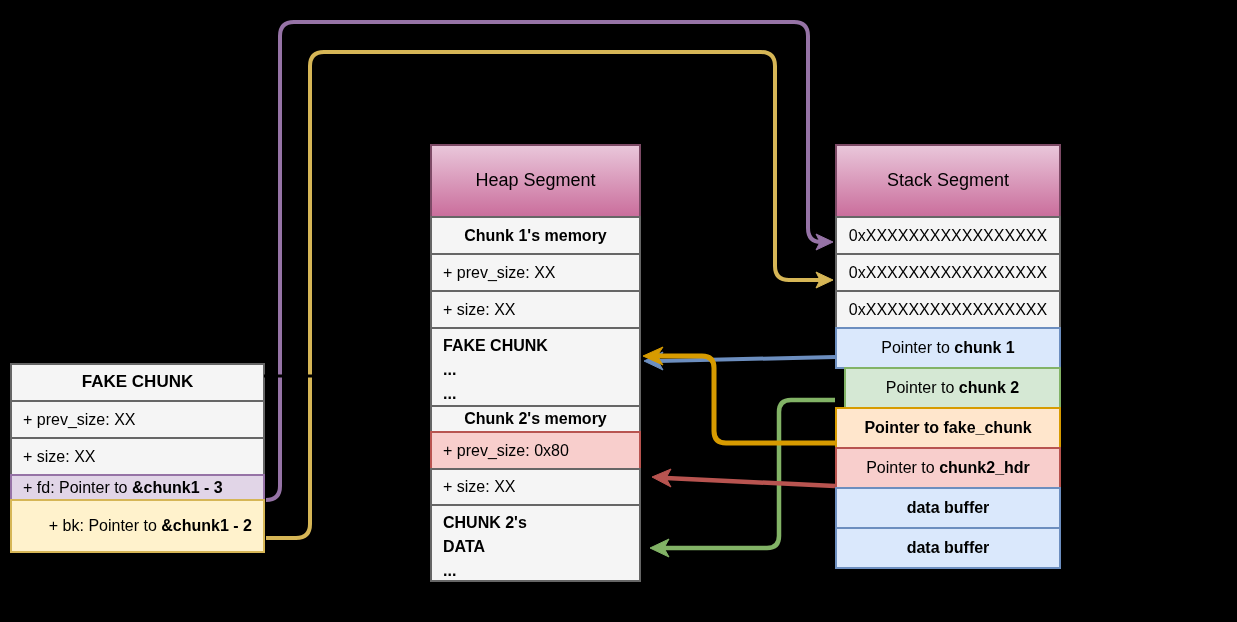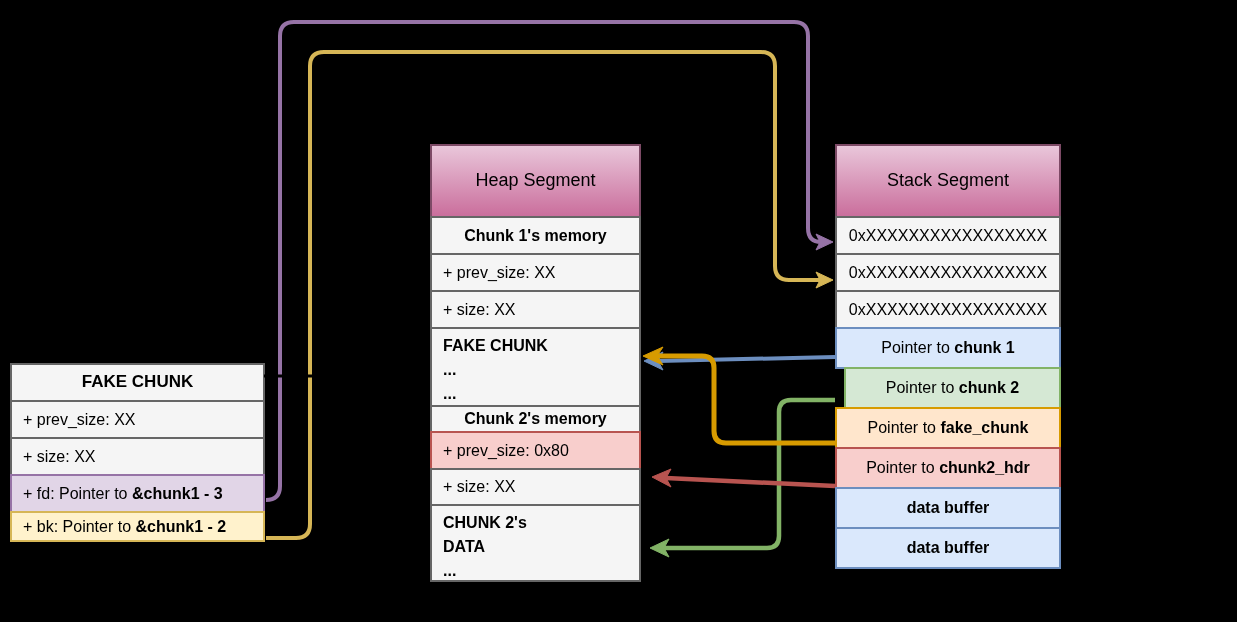--- a/index.html
+++ b/index.html
@@ -62,24 +62,24 @@
 </style>
 </head>
 <body>
 
 <div class="canvas">
 
   <div class="table" style="left:10px; top:363px; width:255px;">
     <div class="row hdr-plain" style="height:39px;">FAKE CHUNK</div>
     <div class="row" style="height:39px;">+ prev_size: XX</div>
     <div class="row" style="height:39px;">+ size: XX</div>
-    <div class="row purple" style="height:39px;">
+    <div class="row purple" style="height:27px;">
       <span><span>+ fd: Pointer to </span><b>&amp;chunk1 - 3</b></span>
     </div>
-    <div class="row yellow" style="height:31px;">
+    <div class="row yellow" style="height:54px;justify-content:flex-end;">
       <span><span>+ bk: Pointer to </span><b>&amp;chunk1 - 2</b></span>
     </div>
   </div>
 
   <div class="table" style="left:430px; top:144px; width:211px;">
     <div class="row hdr-grad" style="height:74px;">Heap Segment</div>
     <div class="row c b" style="height:39px;">Chunk 1's memory</div>
     <div class="row" style="height:39px;">+ prev_size: XX</div>
     <div class="row" style="height:39px;">+ size: XX</div>
     <div class="row b multi" style="height:80px;">FAKE CHUNK
@@ -97,21 +97,21 @@
     <div class="row hdr-grad" style="height:74px;">Stack Segment</div>
     <div class="row c" style="height:39px;">0xXXXXXXXXXXXXXXXXX</div>
     <div class="row c" style="height:39px;">0xXXXXXXXXXXXXXXXXX</div>
     <div class="row c" style="height:39px;">0xXXXXXXXXXXXXXXXXX</div>
     <div class="row c blue" style="height:42px;">
       <span><span>Pointer to </span><b>chunk 1</b></span>
     </div>
     <div class="row c green" style="height:42px;">
       <span><span>Pointer to </span><b>chunk 2</b></span>
     </div>
-    <div class="row c orange" style="height:42px;">
+    <div class="row c orange" style="height:42px;font-weight:bold;">
       <span><span>Pointer to </span><b>fake_chunk</b></span>
     </div>
     <div class="row c red" style="height:42px;">
       <span><span>Pointer to </span><b>chunk2_hdr</b></span>
     </div>
     <div class="row c b blue" style="height:42px;">data buffer</div>
     <div class="row c b blue" style="height:42px;">data buffer</div>
   </div>
 
   <svg class="arrows-layer" viewBox="0 0 1237 622">

